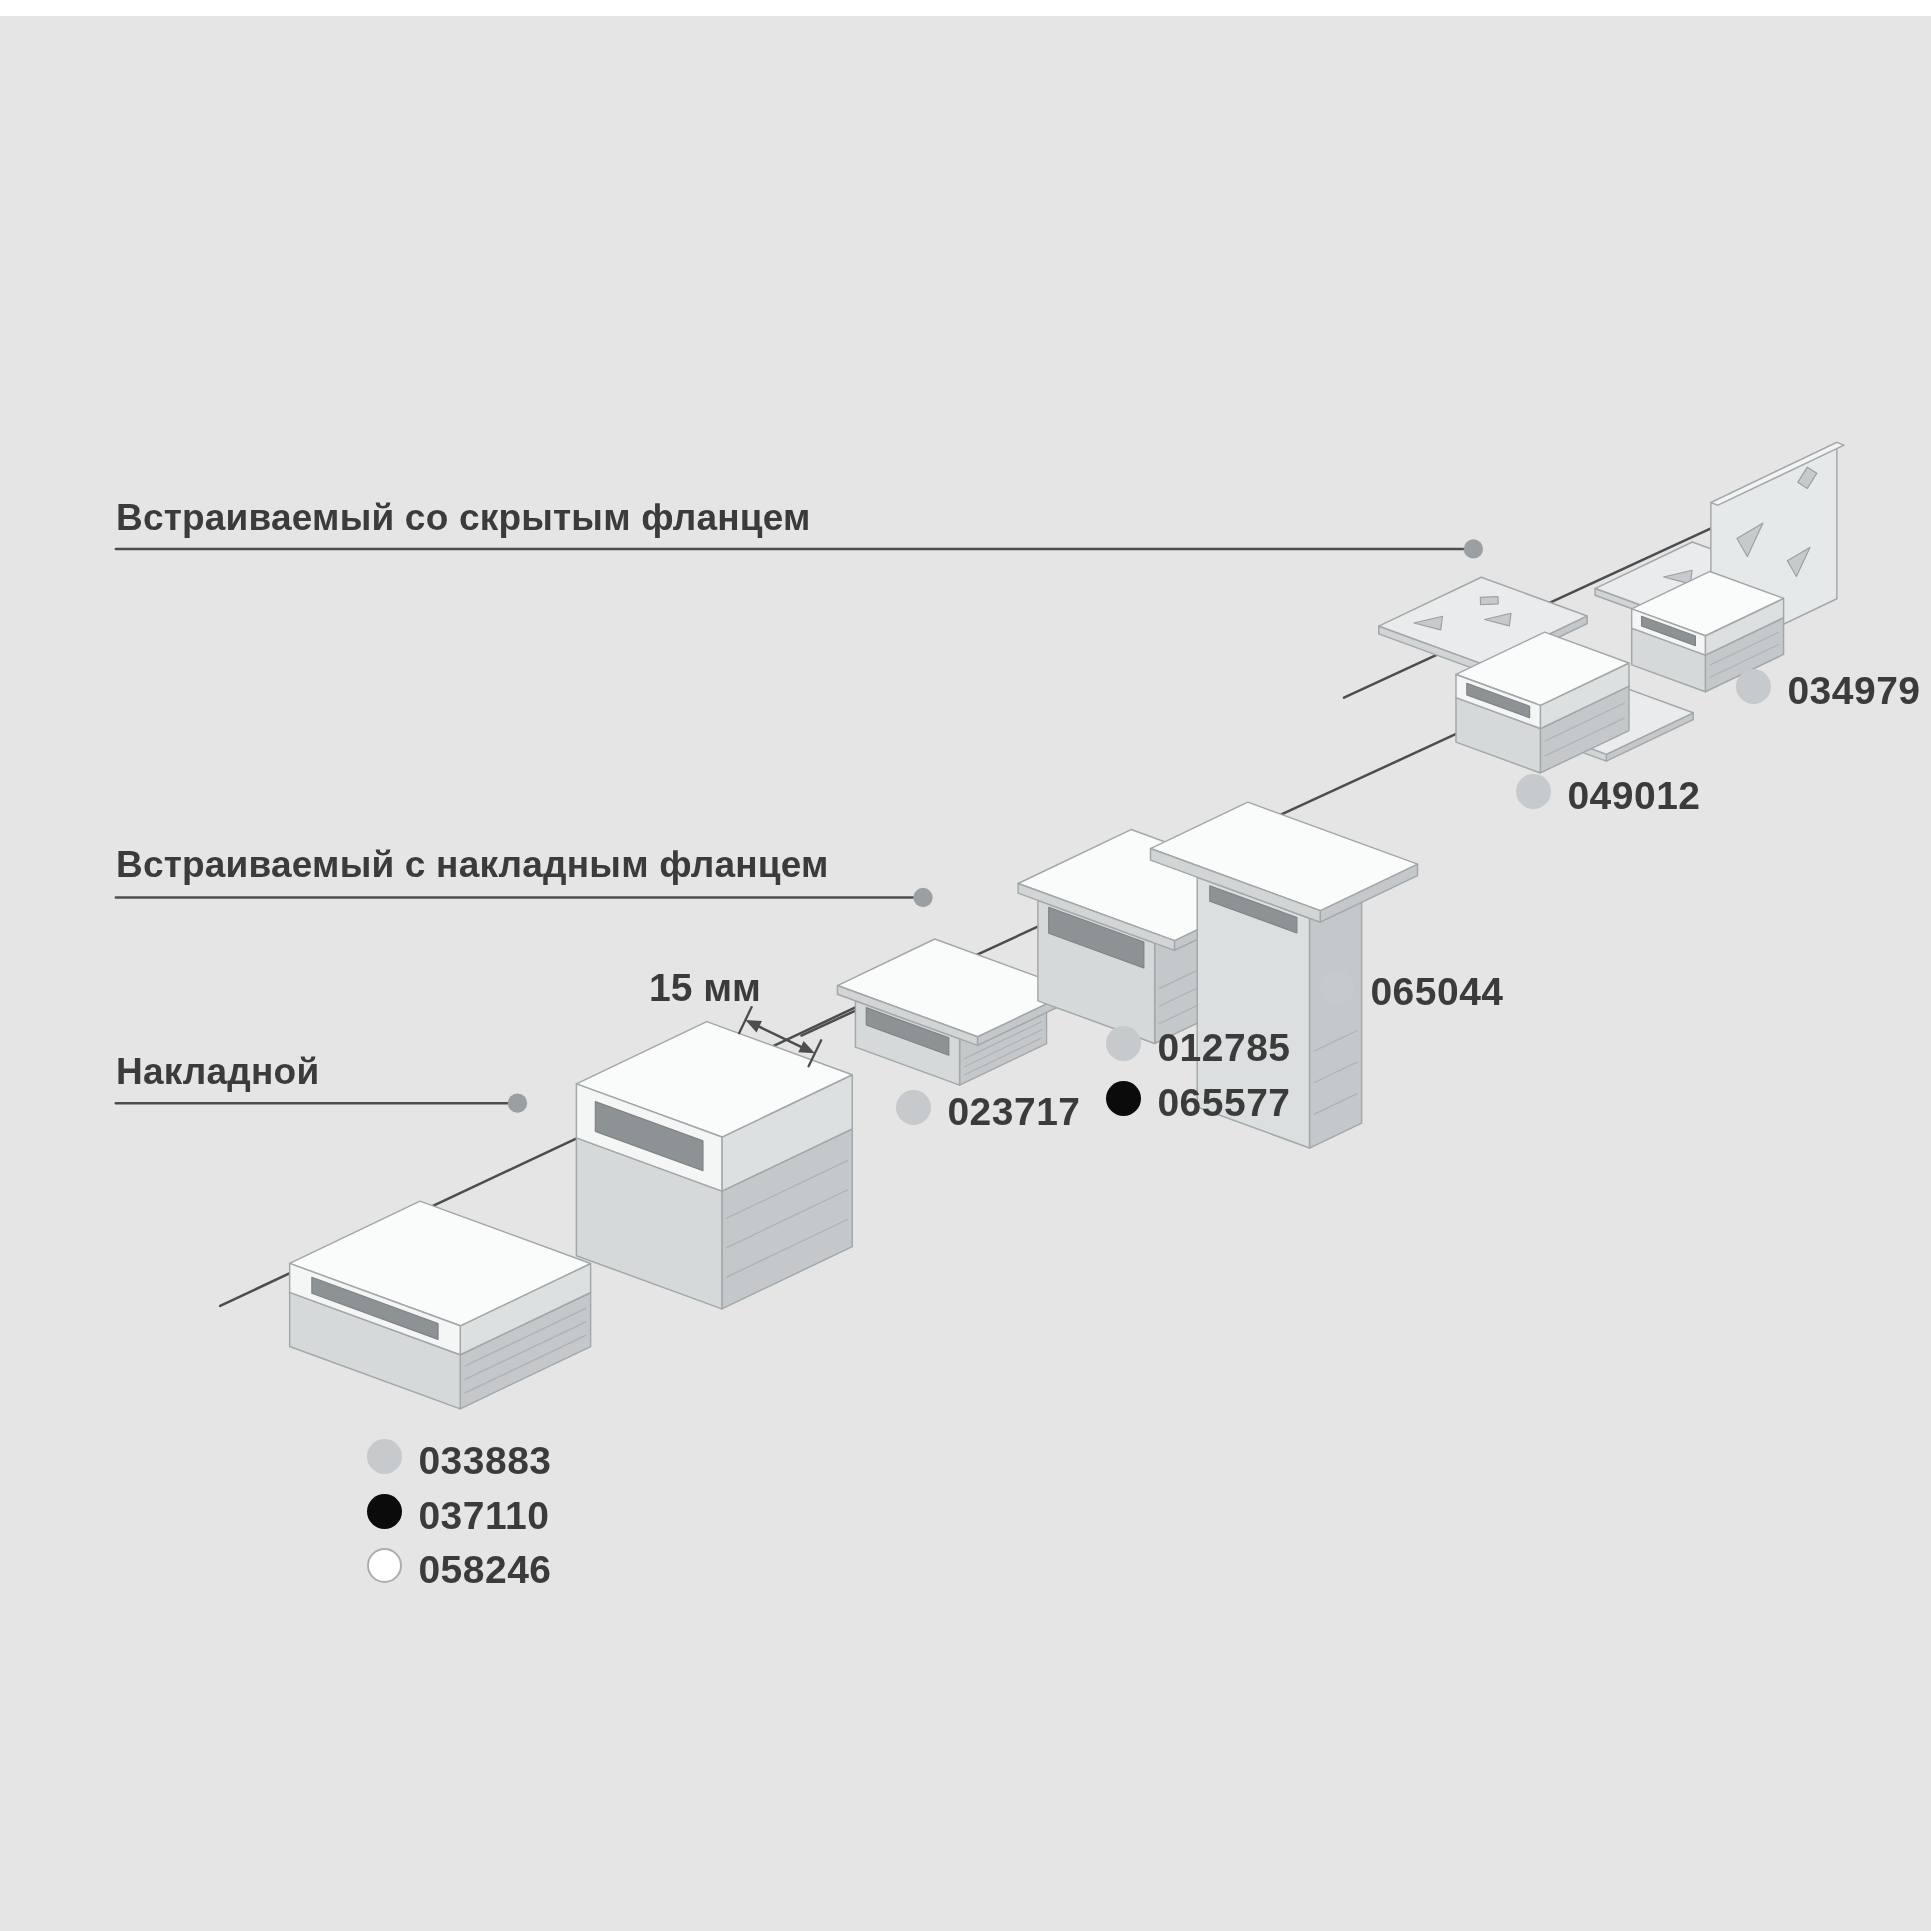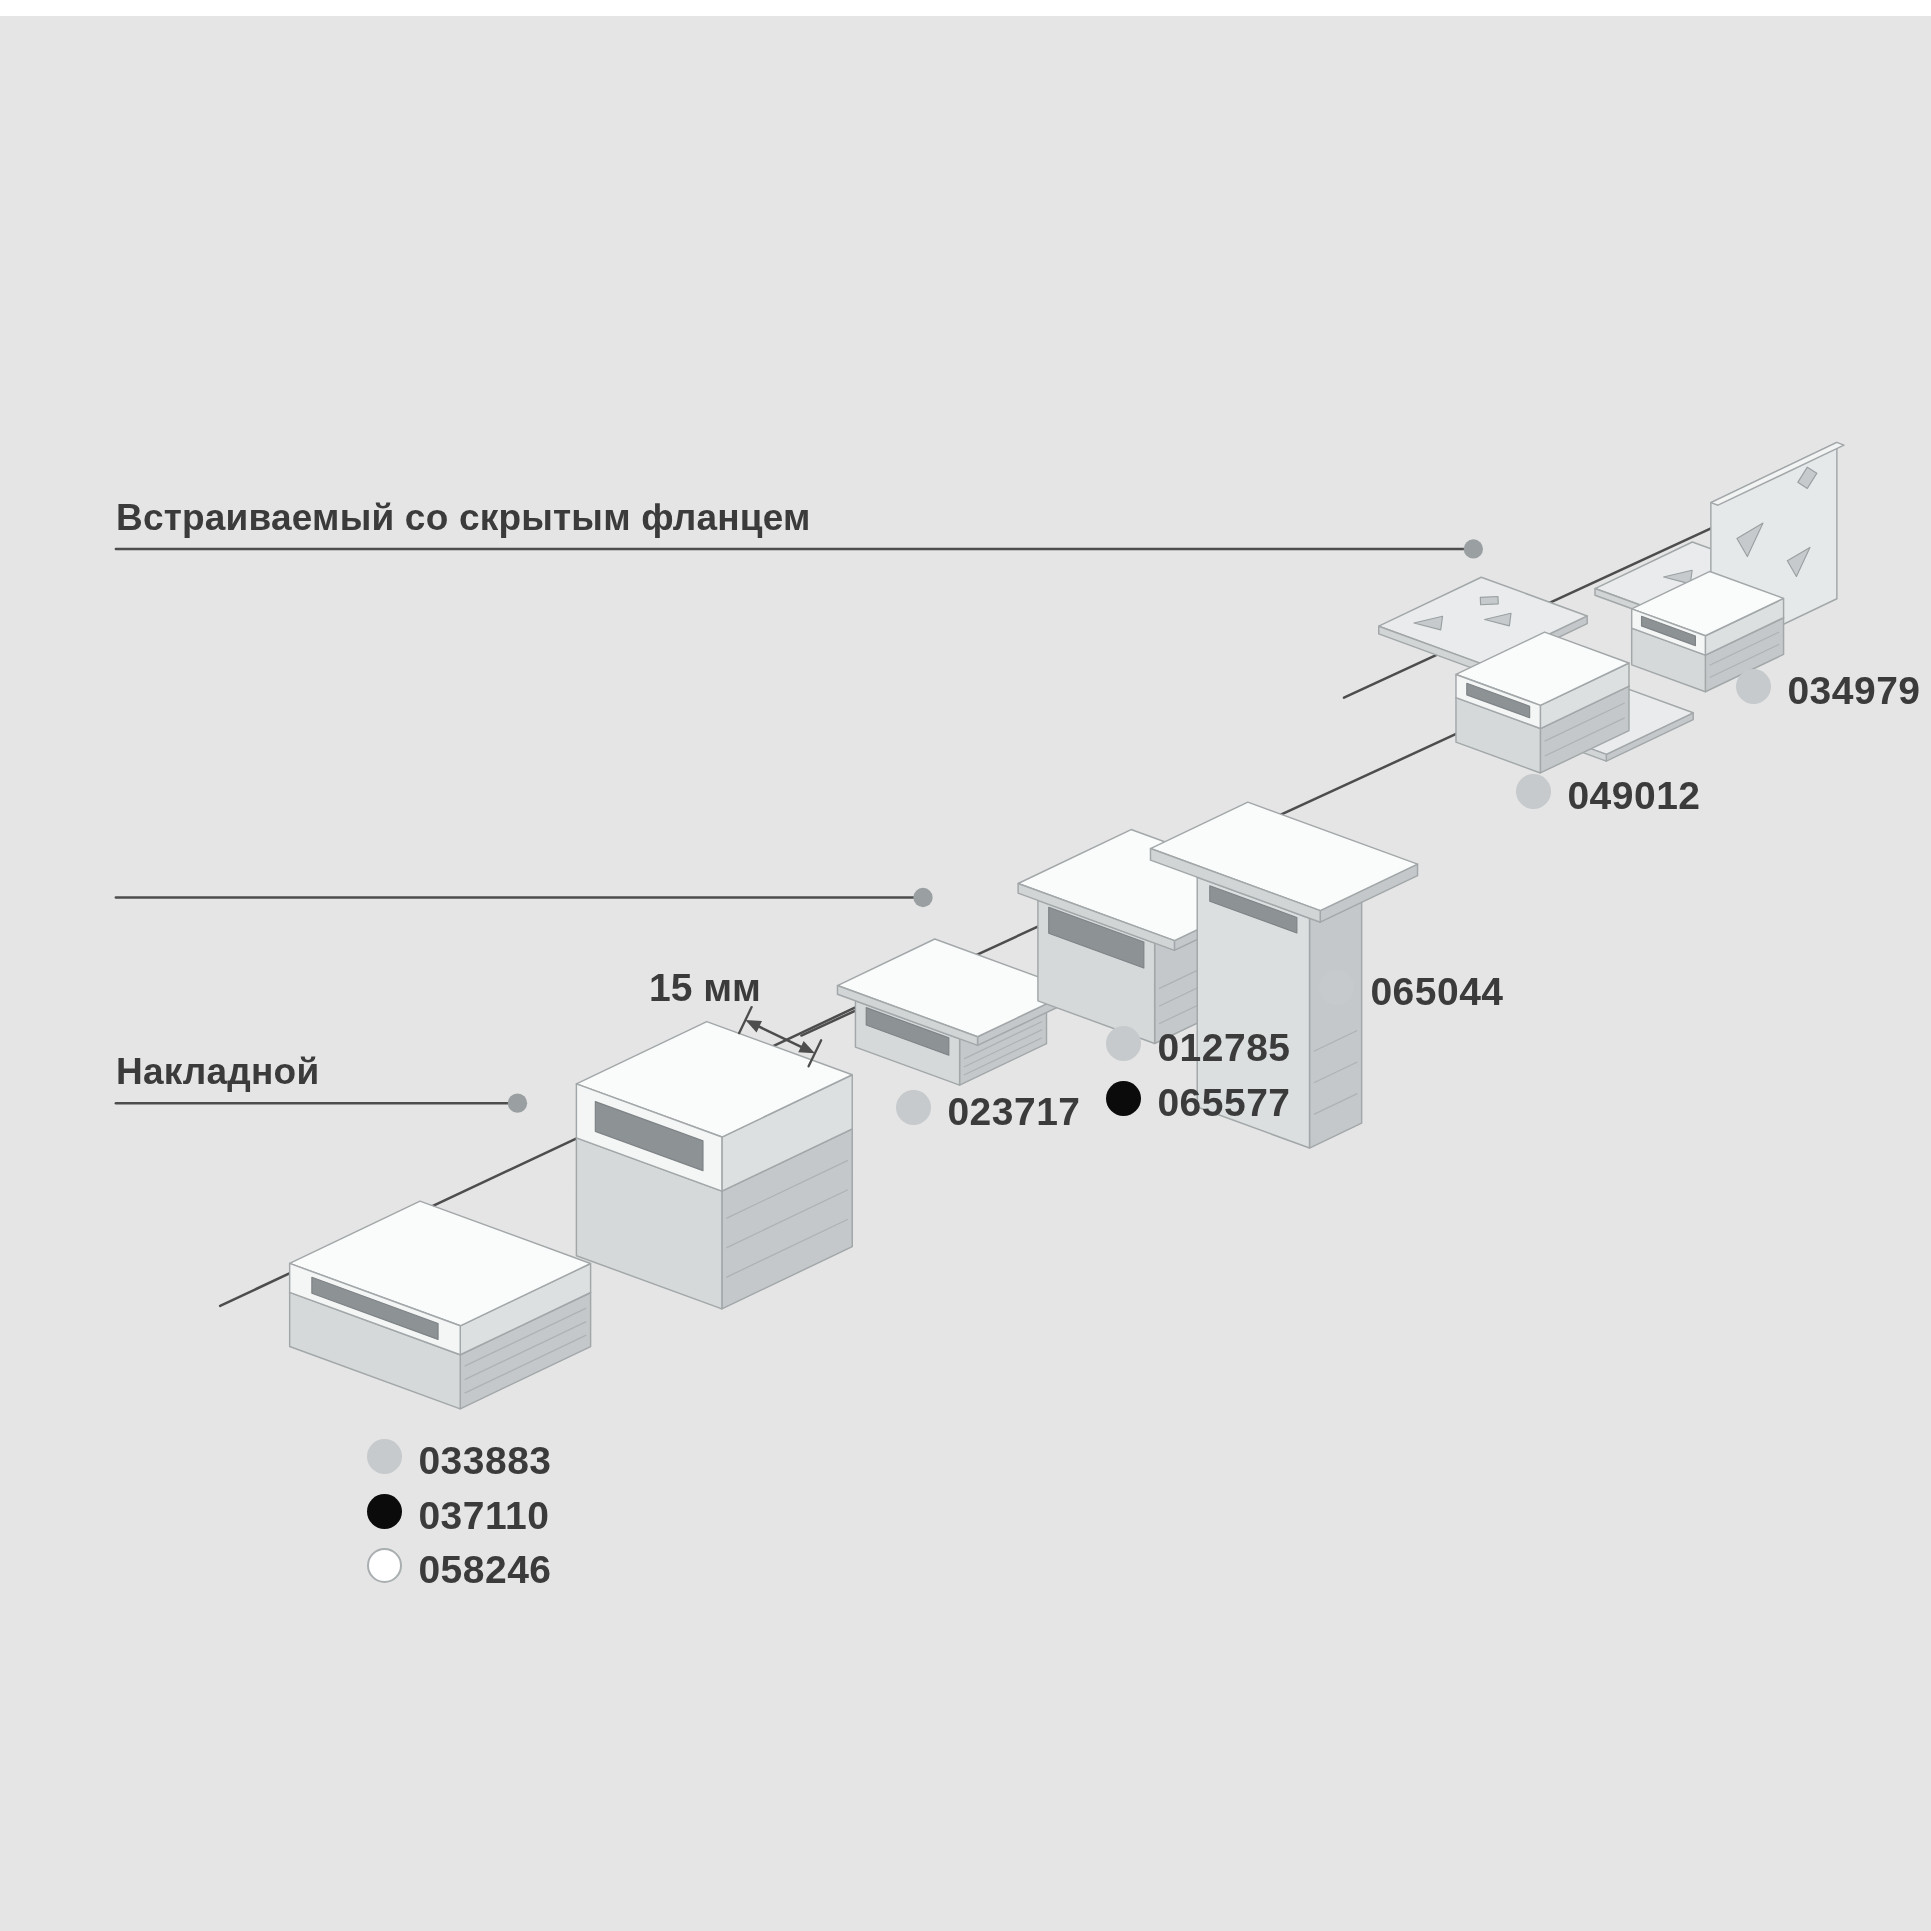--- a/index.html
+++ b/index.html
@@ -146,20 +146,21 @@
     <g stroke="#4d4d4d" fill="#4d4d4d" stroke-linecap="round">
       <line x1="765.5" y1="1053.5" x2="778.5" y2="1026.5" stroke-width="2.4"></line>
       <line x1="837.5" y1="1087.9" x2="850.5" y2="1060.9" stroke-width="2.4"></line>
       <line x1="784.6" y1="1046" x2="831.4" y2="1068.4" stroke-width="2.6"></line>
       <polygon stroke="none" points="772,1040 783.6,1052.8 789.2,1041"></polygon>
       <polygon stroke="none" points="844,1074.4 826.8,1073.4 832.4,1061.6"></polygon>
     </g>
   </svg>
 
   <div class="cat-label" style="left:116px;top:481px">Встраиваемый со скрытым фланцем</div>
+  <div class="cat-label" style="left:116px;top:828px">Встраиваемый с накладным фланцем</div>
   <div class="cat-label" style="left:116px;top:1035px">Накладной</div>
   <div class="dim-label" style="left:649px;top:950px">15 мм</div>
 
   <div class="codes" style="left:367px;top:1423px">
     <div class="code-row">
       <span class="dot" data-dot="gray"></span>
       <span class="code-text">033883</span>
     </div>
     <div class="code-row">
       <span class="dot" data-dot="black"></span>

